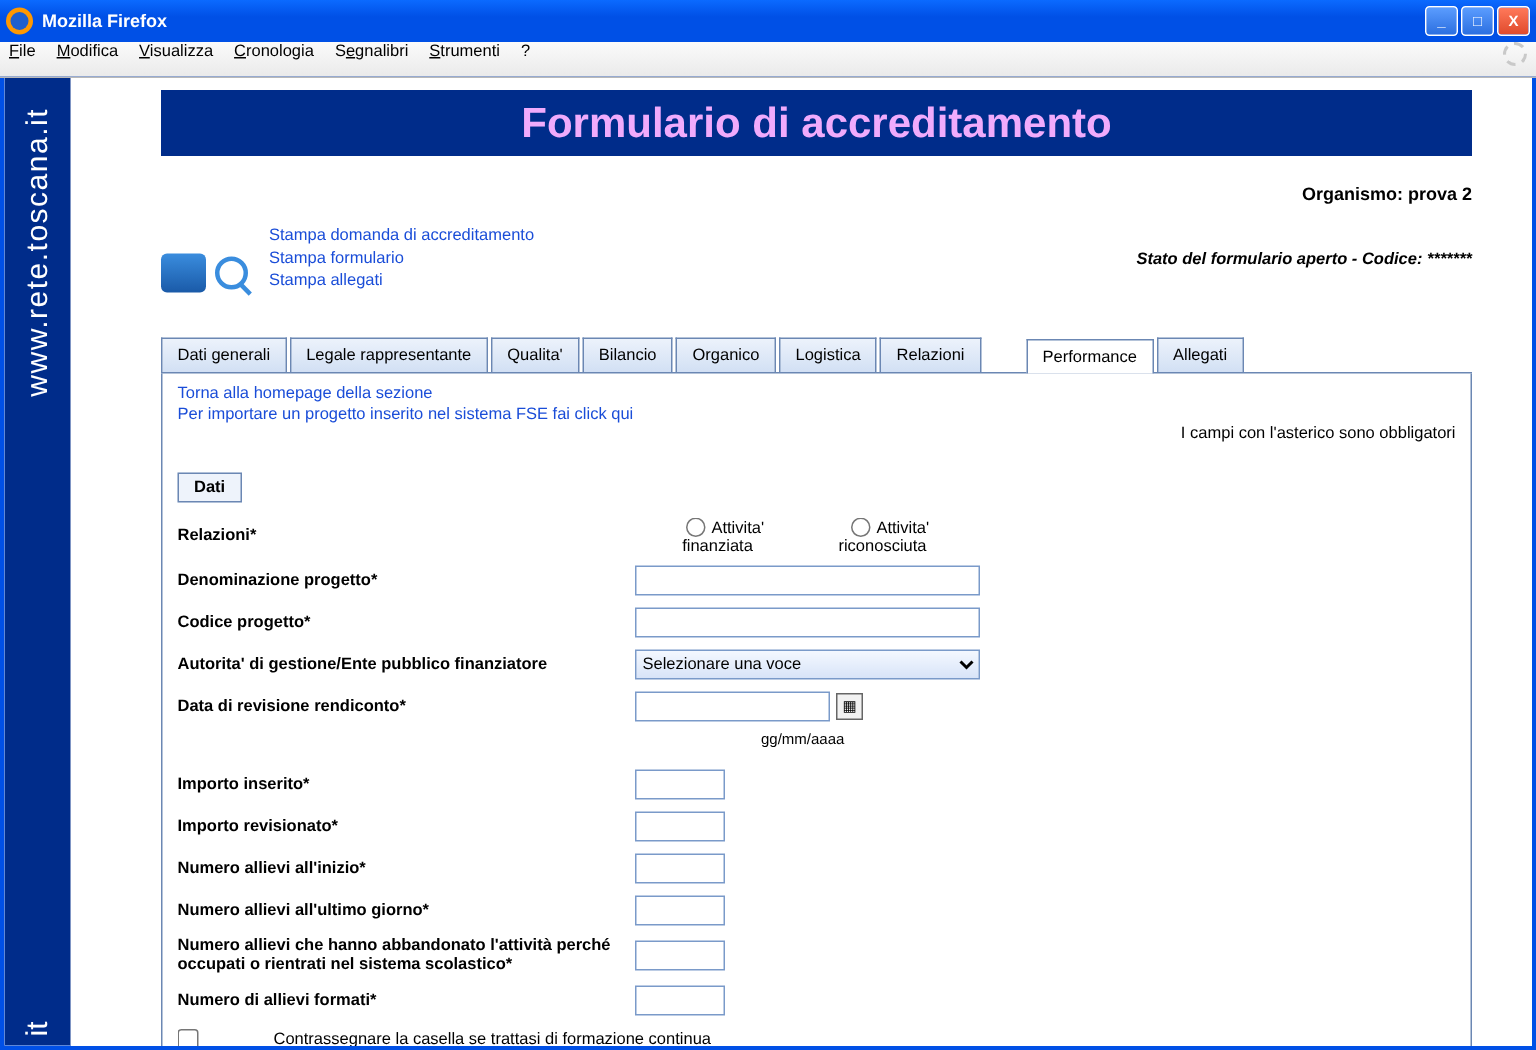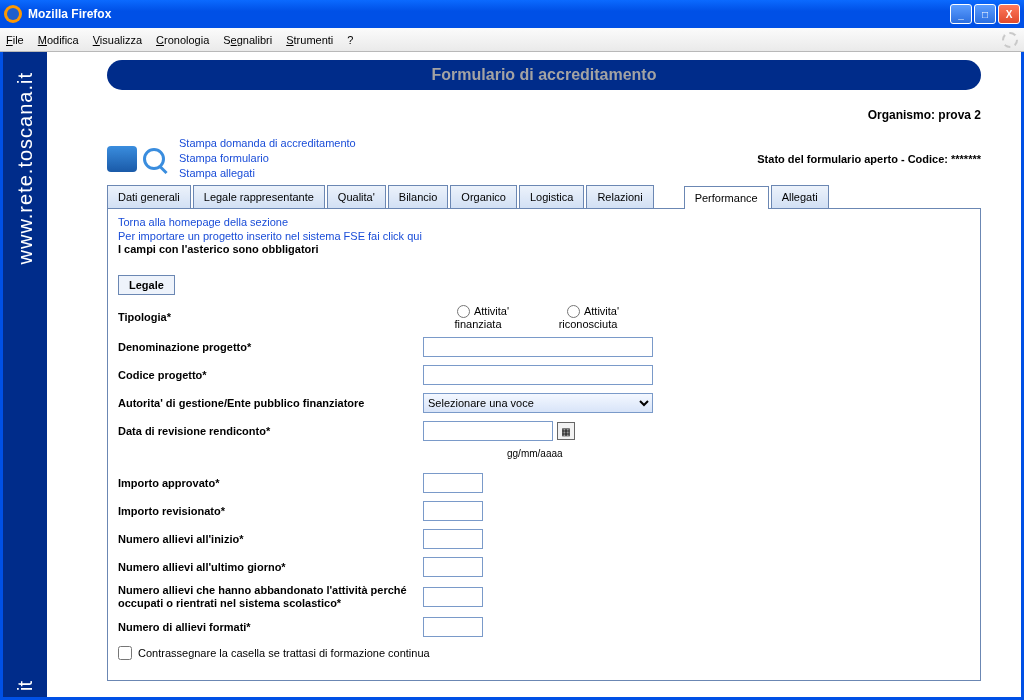--- a/index.html
+++ b/index.html
@@ -7,69 +7,69 @@
 
 .window { width: 1024px; height: 700px; background: #0050e6; display: flex; flex-direction: column; }
 .titlebar { height: 28px; background: linear-gradient(#0b6aff, #0050e6 40%, #0050e6); display: flex; align-items: center; padding: 4px 4px; color: #fff; font-weight: bold; font-size: 12px; }
 .titlebar .ff-icon { width: 18px; height: 18px; margin-right: 6px; background: #ff9800; border-radius: 50%; position: relative; }
 .titlebar .ff-icon::after { content:""; position:absolute; inset:3px; background:#1e5fce; border-radius:50%; }
 .titlebar .spacer { flex: 1; }
 .winbtn { width: 22px; height: 20px; margin-left: 2px; border: 1px solid #fff; border-radius: 3px; display: flex; align-items: center; justify-content: center; font-size: 10px; font-weight: bold; cursor: pointer; }
 .winbtn.min, .winbtn.max { background: linear-gradient(#5b9dff,#2c6fe0); color:#fff; }
 .winbtn.close { background: linear-gradient(#ff7a5b,#e04a2c); color:#fff; }
 
-.menubar { height: 24px; background: linear-gradient(#fbfbfb,#eaeaea); border-bottom: 1px solid #b8b8b8; display: flex; align-items: center; padding: 0 6px; font-size: 11px; }
+.menubar { height: 24px; background: linear-gradient(#fbfbfb,#eaeaea); border-bottom: 1px solid #b8b8b8; display: flex; padding: 0 6px; font-size: 11px; }
 .menubar span { margin-right: 14px; cursor: pointer; }
 .menubar span u { text-decoration: underline; }
 .menubar .throbber { margin-left: auto; width: 16px; height: 16px; border: 2px dashed #c9c9c9; border-radius: 50%; }
 
 .content-wrap { flex: 1; display: flex; background: #fff; border: 3px solid #0050e6; border-top: none; overflow: hidden; }
 .sidebar { width: 44px; background: #002c8a; display: flex; flex-direction: column; align-items: center; justify-content: flex-start; }
 .sidebar .vtext { writing-mode: vertical-rl; transform: rotate(180deg); color: #fff; font-size: 20px; font-family: Arial, sans-serif; letter-spacing: 1px; margin-top: 20px; white-space: nowrap; }
 .sidebar .vtext2 { writing-mode: vertical-rl; transform: rotate(180deg); color: #fff; font-size: 20px; font-family: Arial, sans-serif; margin-top: auto; margin-bottom: 6px; }
 
 .page { flex: 1; overflow-y: scroll; background: #fff; padding: 0; }
 .page-inner { padding: 0 40px 20px 60px; }
 
-.form-title { background: #002c8a; color: #a3a3a3; text-align: center; font-size: 16px; font-weight: bold; padding: 6px 0; margin-top: 8px; border-radius: 15px; }
+.form-title { background: #002c8a; color: #f0abfc; text-align: center; font-size: 28px; font-weight: bold; padding: 6px 0; margin-top: 8px; }
 .org-line { text-align: right; font-weight: bold; font-size: 12px; margin: 18px 0 14px; }
 
-.header-row { display: flex; align-items: center; margin-bottom: 4px; }
+.header-row { display: flex; align-items: flex-end; margin-bottom: 30px; }
 .icon-block { display: flex; align-items: center; margin-right: 14px; }
 .printer-icon { width: 30px; height: 26px; background: linear-gradient(#3a8dde,#1a5aa8); border-radius: 4px; margin-right: 6px; }
 .mag-icon { width: 22px; height: 22px; border: 3px solid #3a8dde; border-radius: 50%; position: relative; }
 .mag-icon::after { content:""; position:absolute; width: 10px; height:3px; background:#3a8dde; bottom:-4px; right:-6px; transform: rotate(45deg); }
 .link-list a { display: block; color: #1a4dd8; text-decoration: none; font-size: 11px; line-height: 15px; }
-.status-line { margin-left: auto; font-weight: bold; font-size: 11px; align-self: center; }
+.status-line { margin-left: auto; font-weight: bold; font-size: 11px; align-self: center; font-style: italic; }
 
 .tabs { display: flex; border-bottom: 1px solid #6b87b3; }
 .tab { padding: 5px 10px; border: 1px solid #6b87b3; border-bottom: none; margin-right: 2px; background: linear-gradient(#ecf2fb,#d2e0f4); font-size: 11px; cursor: pointer; }
 .tab.active { background: #fff; position: relative; top: 1px; margin-left: 28px; }
 
 .tab-panel { border-left: 1px solid #6b87b3; border-right: 1px solid #6b87b3; border-bottom: 1px solid #6b87b3; padding: 6px 10px 20px; }
 .panel-link { color: #1a4dd8; text-decoration: none; display: block; font-size: 11px; line-height: 14px; }
-.panel-note { font-weight: bold; font-size: 11px; margin-bottom: 20px; }
+.panel-note { font-weight: normal; font-size: 11px; margin-bottom: 20px; text-align: right; }
 
 .save-btn { border: 1px solid #6b87b3; background: #eef3fb; padding: 3px 10px; font-weight: bold; font-size: 11px; cursor: pointer; margin-bottom: 10px; }
 
 .form-row { display: flex; align-items: center; margin-bottom: 6px; min-height: 22px; }
 .form-label { width: 305px; font-weight: bold; font-size: 11px; line-height: 13px; }
-.radio-opt { display: inline-flex; margin-left: 10px; font-size:11px; }
+.radio-opt { display: inline-flex; align-items: center; margin-left: 10px; font-size:11px; }
 .radio-opt input { margin-right: 4px; }
 .radio-group { display: flex; }
 .radio-col { display: flex; flex-direction: column; align-items: center; width: 110px; font-size:11px; }
 
 input[type="text"].wide { width: 230px; height: 20px; border: 1px solid #7a9ac9; padding: 1px 3px; font-size: 11px; }
 input[type="text"].narrow { width: 60px; height: 20px; border: 1px solid #7a9ac9; padding: 1px 3px; font-size: 11px; }
 input[type="text"].med { width: 130px; height: 20px; border: 1px solid #7a9ac9; padding: 1px 3px; font-size: 11px; }
 select.wide { width: 230px; height: 20px; border: 1px solid #7a9ac9; background: linear-gradient(#f4f8ff,#d8e4f8); font-size: 11px; }
 .cal-icon { width: 18px; height: 18px; border: 1px solid #666; margin-left: 4px; display:inline-flex; align-items:center; justify-content:center; font-size:10px; background:#f2f2f2; cursor:pointer; }
 .date-hint { font-size: 10px; margin-left: 84px; }
 
-.checkbox-row { margin-top: 8px; font-size: 11px; display:flex; align-items:center; }
+.checkbox-row { margin-top: 8px; font-size: 11px; display:flex; align-items:center;gap:44px; }
 .checkbox-row input { margin-right: 6px; width:14px; height:14px; }
 
 
 .page::-webkit-scrollbar { width: 16px; }
 .page::-webkit-scrollbar-track { background: #eef1f8; border-left:1px solid #c9c9c9; }
 .page::-webkit-scrollbar-thumb { background: #c3d1ea; border:1px solid #8aa3cf; }
 </style>
 </head>
 <body>
 
@@ -130,24 +130,24 @@
           <div class="tab">Relazioni</div>
           <div class="tab active">Performance</div>
           <div class="tab">Allegati</div>
         </div>
 
         <div class="tab-panel">
           <a href="#" class="panel-link">Torna alla homepage della sezione</a>
           <a href="#" class="panel-link">Per importare un progetto inserito nel sistema FSE fai click qui</a>
           <div class="panel-note">I campi con l'asterico sono obbligatori</div>
 
-          <button class="save-btn">Legale</button>
-
-          <div class="form-row">
-            <div class="form-label">Tipologia*</div>
+          <button class="save-btn">Dati</button>
+
+          <div class="form-row">
+            <div class="form-label">Relazioni*</div>
             <div class="radio-group">
               <div class="radio-col">
                 <label class="radio-opt">
                     <input type="radio" name="tip" style="">
                     <span>Attivita'</span>
                   </label>
                 <span>finanziata</span>
               </div>
               <div class="radio-col">
                 <label class="radio-opt">
@@ -180,21 +180,21 @@
             <div class="form-label">Data di revisione rendiconto*</div>
             <input type="text" class="med" style="">
             <span class="cal-icon">▦</span>
           </div>
           <div class="form-row" style="margin-top:-6px; margin-bottom:8px;">
             <div class="form-label"></div>
             <div class="date-hint">gg/mm/aaaa</div>
           </div>
 
           <div class="form-row">
-            <div class="form-label">Importo approvato*</div>
+            <div class="form-label">Importo inserito*</div>
             <input type="text" class="narrow" style="">
           </div>
           <div class="form-row">
             <div class="form-label">Importo revisionato*</div>
             <input type="text" class="narrow" style="">
           </div>
           <div class="form-row">
             <div class="form-label">Numero allievi all'inizio*</div>
             <input type="text" class="narrow" style="">
           </div>

